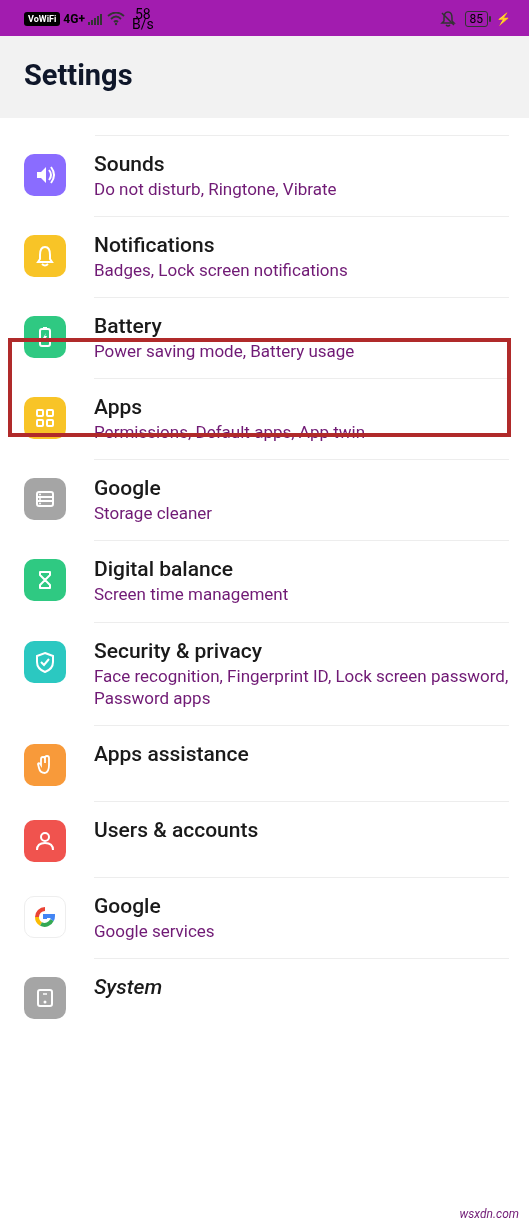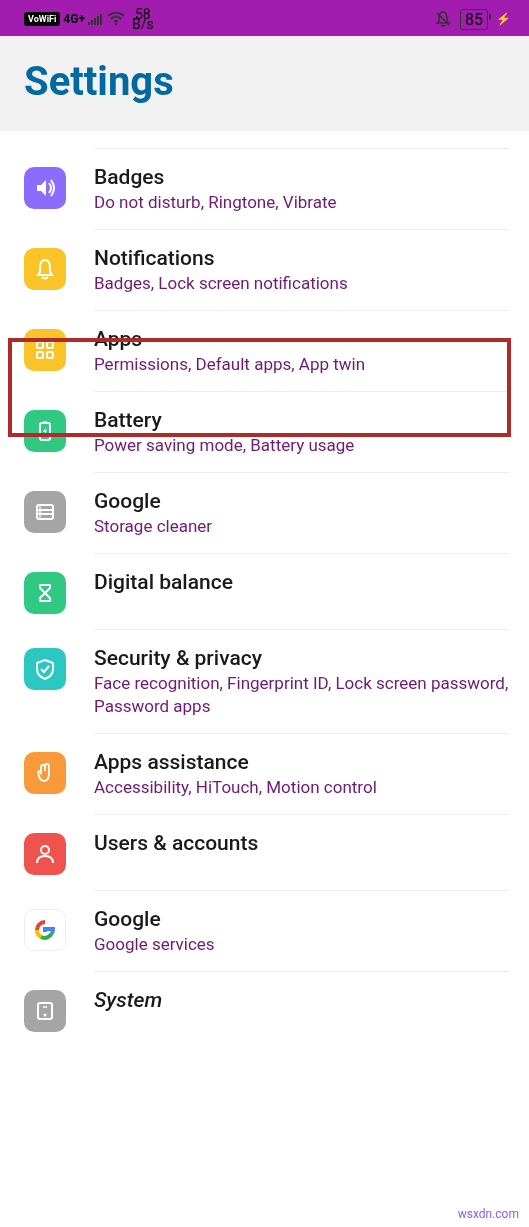--- a/index.html
+++ b/index.html
@@ -29,31 +29,31 @@
       font-weight: bold;
       padding: 2px 4px;
       border-radius: 3px;
     }
     .signal-small { font-size: 12px; font-weight: bold; }
     .speed-block { display: flex; flex-direction: column; line-height: 10px; font-size: 14px; margin-left: 4px; text-align: center;}
     .battery-box {
       border: 1.5px solid #333;
       border-radius: 3px;
       padding: 0 4px;
-      font-size: 16px;
+      font-size: 12px;
       display: flex;
       align-items: center;
       position: relative;
     }
     .battery-box::after { content: ""; position: absolute; right: -4px; top: 4px; width: 2px; height: 6px; background: #333; border-radius: 1px;}
     .header {
       background: #f2f2f2;
       padding: 22px 24px 26px;
     }
-    .header h1 { font-size: 40px; font-weight: 700; color: #0369a1; }
+    .header h1 { font-size: 29px; font-weight: 700; color: #0f172a; }
     .list { background: #fff; }
     .cutoff-row {
       height: 18px;
       border-bottom: 1px solid #ededed;
       margin-left: 95px;
       margin-right: 20px;
     }
     .row {
       display: flex;
       align-items: flex-start;
@@ -84,21 +84,22 @@
       position: absolute;
       border: 4px solid #b02a2a;
       left: 8px; right: 18px; top: 338px; height: 99px;
       pointer-events: none;
     }
     .watermark {
       position: absolute;
       bottom: 6px;
       right: 10px;
       font-size: 12px;
-      color: #8b5cf6;
+      color: #701a75;
+      font-style: italic;
     }
     svg { display: block; }
   </style>
 </head>
 <body>
 
 <div class="status-bar">
   <div class="status-left">
     <span class="vowifi-badge">VoWiFi</span>
     <span class="signal-small">4G+</span>
@@ -148,64 +149,64 @@
 
   <div class="row">
     <div class="icon-box" style="background:#8a6cff">
       <svg width="26" height="26" viewBox="0 0 26 26">
           <path d="M5 10 L9 10 L14 5 L14 21 L9 16 L5 16 Z" fill="#fff"></path>
           <path d="M17 8 Q21 13 17 18" stroke="#fff" stroke-width="2" fill="none"></path>
           <path d="M19 5 Q25 13 19 21" stroke="#fff" stroke-width="2" fill="none"></path>
         </svg>
     </div>
     <div class="row-inner">
-        <div class="row-title">Badges</div>
+        <div class="row-title">Sounds</div>
         <div class="row-sub">Do not disturb, Ringtone, Vibrate</div>
       </div>
   </div>
 
   <div class="row">
     <div class="icon-box" style="background:#f8c427">
       <svg width="26" height="26" viewBox="0 0 26 26">
           <path d="M13 4 C9 4 8 8 8 12 L8 16 L6 19 L20 19 L18 16 L18 12 C18 8 17 4 13 4 Z" fill="none" stroke="#fff" stroke-width="2"></path>
           <path d="M10 21 Q13 24 16 21" stroke="#fff" stroke-width="2" fill="none"></path>
         </svg>
     </div>
     <div class="row-inner">
         <div class="row-title">Notifications</div>
         <div class="row-sub">Badges, Lock screen notifications</div>
+      </div>
+  </div>
+
+  <div class="row">
+    <div class="icon-box" style="background:#2fc982">
+      <svg width="26" height="26" viewBox="0 0 26 26">
+          <rect x="8" y="5" width="10" height="17" rx="2" fill="none" stroke="#fff" stroke-width="2"></rect>
+          <rect x="11" y="3" width="4" height="2" fill="#fff"></rect>
+          <path d="M14 9 L11 14 L13 14 L12 18 L15 12 L13 12 Z" fill="#fff"></path>
+        </svg>
+    </div>
+    <div class="row-inner">
+        <div class="row-title">Battery</div>
+        <div class="row-sub">Power saving mode, Battery usage</div>
       </div>
   </div>
 
   <div class="row">
     <div class="icon-box" style="background:#f8c427">
       <svg width="26" height="26" viewBox="0 0 26 26">
           <rect x="5" y="5" width="6" height="6" rx="1" fill="none" stroke="#fff" stroke-width="2"></rect>
           <rect x="15" y="5" width="6" height="6" rx="1" fill="none" stroke="#fff" stroke-width="2"></rect>
           <rect x="5" y="15" width="6" height="6" rx="1" fill="none" stroke="#fff" stroke-width="2"></rect>
           <rect x="15" y="15" width="6" height="6" rx="1" fill="none" stroke="#fff" stroke-width="2"></rect>
         </svg>
     </div>
     <div class="row-inner">
         <div class="row-title">Apps</div>
         <div class="row-sub">Permissions, Default apps, App twin</div>
-      </div>
-  </div>
-
-  <div class="row">
-    <div class="icon-box" style="background:#2fc982">
-      <svg width="26" height="26" viewBox="0 0 26 26">
-          <rect x="8" y="5" width="10" height="17" rx="2" fill="none" stroke="#fff" stroke-width="2"></rect>
-          <rect x="11" y="3" width="4" height="2" fill="#fff"></rect>
-          <path d="M14 9 L11 14 L13 14 L12 18 L15 12 L13 12 Z" fill="#fff"></path>
-        </svg>
-    </div>
-    <div class="row-inner">
-        <div class="row-title">Battery</div>
-        <div class="row-sub">Power saving mode, Battery usage</div>
       </div>
   </div>
 
   <div class="row">
     <div class="icon-box" style="background:#a5a5a5">
       <svg width="26" height="26" viewBox="0 0 26 26">
           <rect x="5" y="6" width="16" height="14" rx="2" fill="none" stroke="#fff" stroke-width="2"></rect>
           <line x1="5" y1="11" x2="21" y2="11" stroke="#fff" stroke-width="2"></line>
           <line x1="5" y1="15" x2="21" y2="15" stroke="#fff" stroke-width="2"></line>
           <circle cx="8" cy="8.5" r="1" fill="#fff"></circle>
@@ -220,20 +221,21 @@
   </div>
 
   <div class="row">
     <div class="icon-box" style="background:#2fc982">
       <svg width="26" height="26" viewBox="0 0 26 26">
           <path d="M8 5 L18 5 L18 8 L13 13 L18 18 L18 21 L8 21 L8 18 L13 13 L8 8 Z" fill="none" stroke="#fff" stroke-width="2" stroke-linejoin="round"></path>
         </svg>
     </div>
     <div class="row-inner">
         <div class="row-title">Digital balance</div>
+        <div class="row-sub">Screen time management</div>
       </div>
   </div>
 
   <div class="row">
     <div class="icon-box" style="background:#2bc8c1">
       <svg width="26" height="26" viewBox="0 0 26 26">
           <path d="M13 4 L21 7 L21 13 Q21 20 13 23 Q5 20 5 13 L5 7 Z" fill="none" stroke="#fff" stroke-width="2"></path>
           <path d="M9 13 L12 16 L17 10" fill="none" stroke="#fff" stroke-width="2"></path>
         </svg>
     </div>
@@ -244,21 +246,20 @@
   </div>
 
   <div class="row">
     <div class="icon-box" style="background:#f89a3a">
       <svg width="26" height="26" viewBox="0 0 26 26">
           <path d="M9 13 L9 7 Q9 5 11 5 Q13 5 13 7 L13 11 L13 6 Q13 4 15 4 Q17 4 17 6 L17 13 Q17 20 13 21 Q8 21 7 16 L6 12 Q7 10 9 13 Z" fill="none" stroke="#fff" stroke-width="1.8"></path>
         </svg>
     </div>
     <div class="row-inner">
         <div class="row-title">Apps assistance</div>
-        <div class="row-sub">Accessibility, HiTouch, Motion control</div>
       </div>
   </div>
 
   <div class="row">
     <div class="icon-box" style="background:#f0534e">
       <svg width="26" height="26" viewBox="0 0 26 26">
           <circle cx="13" cy="9" r="4" fill="none" stroke="#fff" stroke-width="2"></circle>
           <path d="M5 22 Q5 15 13 15 Q21 15 21 22" fill="none" stroke="#fff" stroke-width="2"></path>
         </svg>
     </div>

